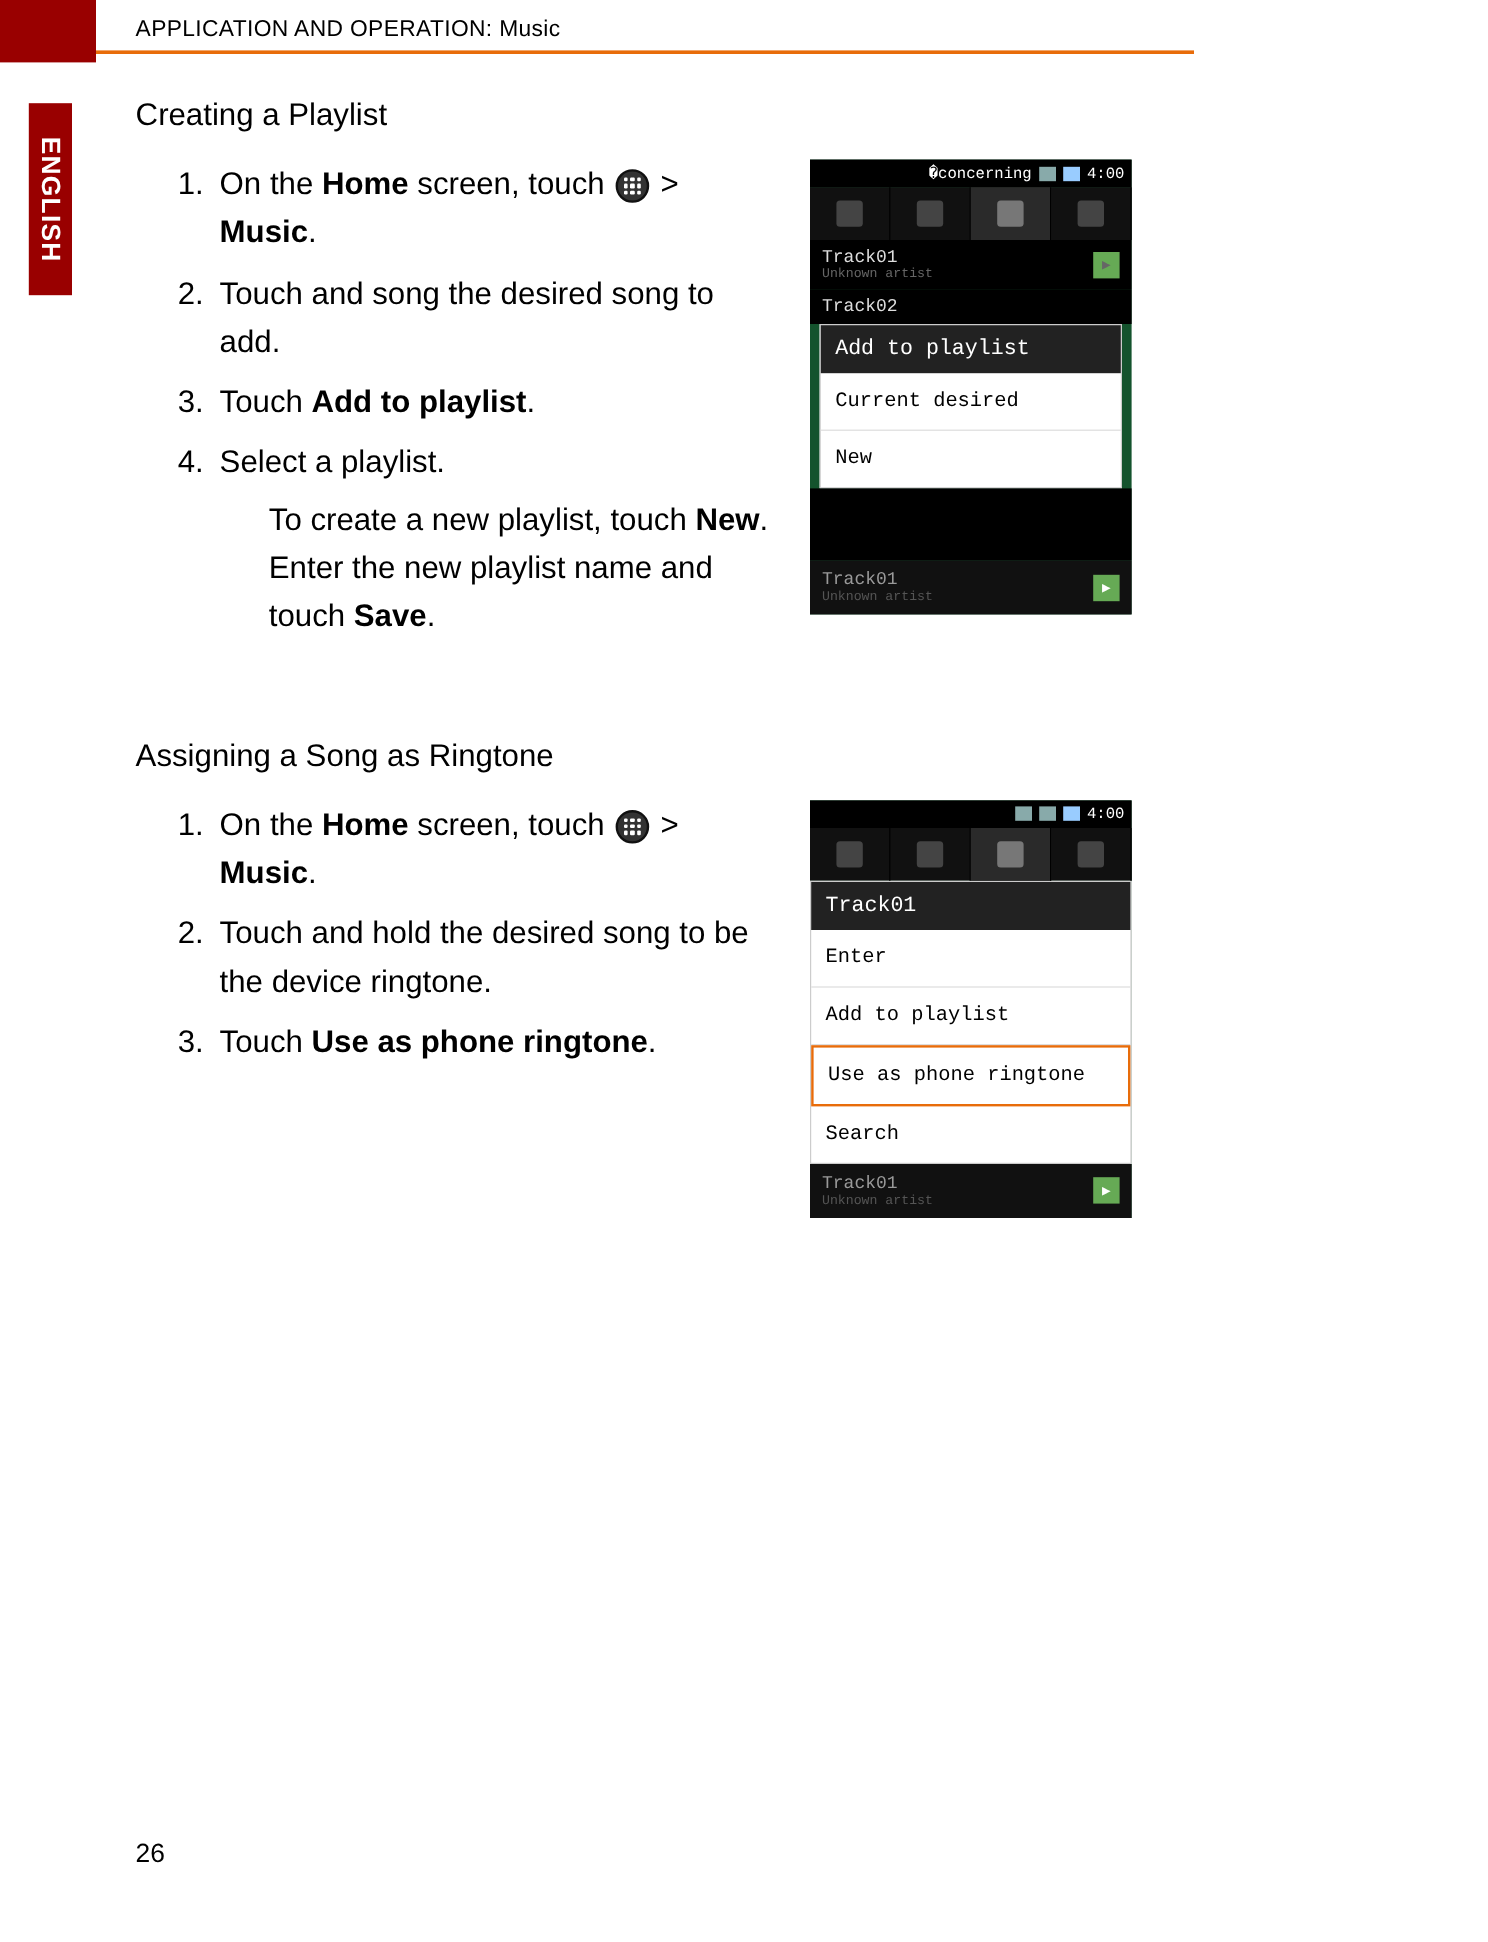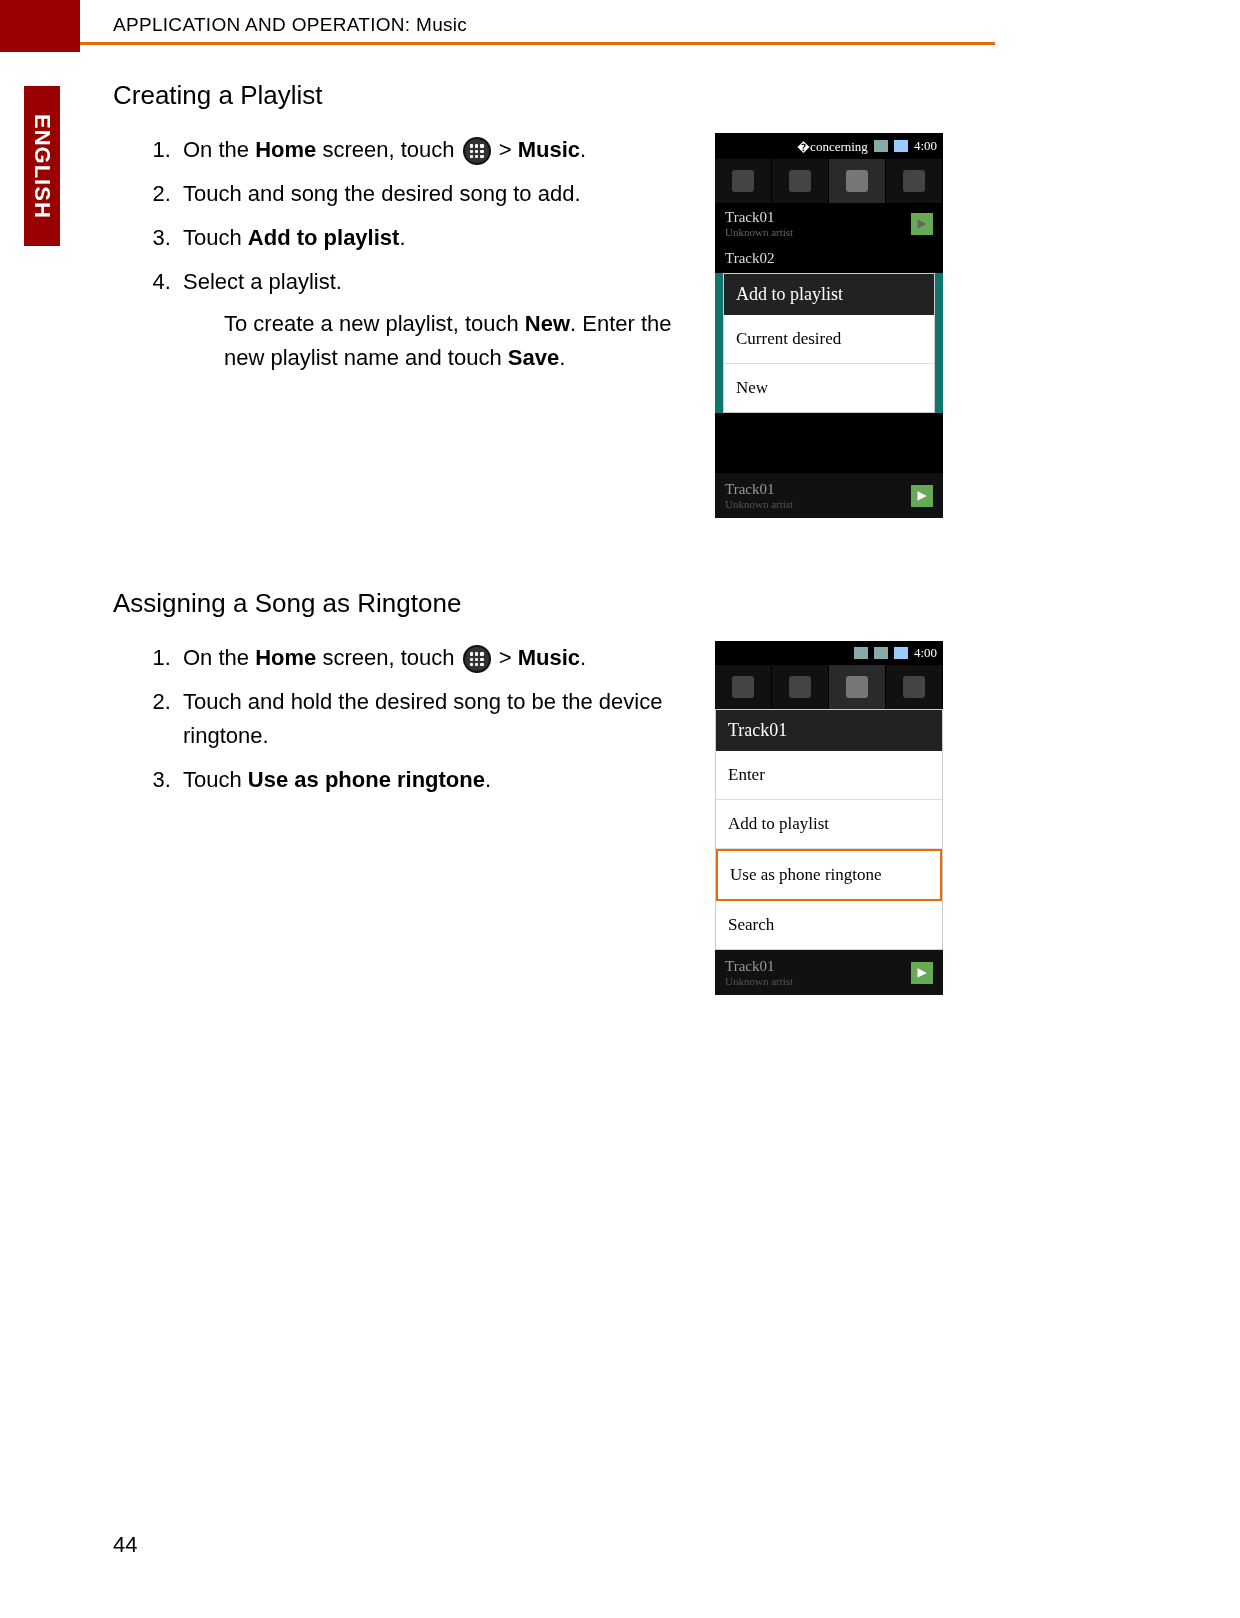--- a/index.html
+++ b/index.html
@@ -58,21 +58,21 @@
       top: 80px;
       width: 830px;
     }
     .section-title {
       font-size: 26px;
       font-weight: normal;
       margin-bottom: 22px;
     }
     .section-block { margin-bottom: 70px; }
     .section-row { display: flex; gap: 28px; align-items: flex-start; }
-    .instructions { flex: 1; font-size: 22px; line-height: 1.55; }
+    .instructions { flex: 1; font-size: 26px; line-height: 1.55; }
     ol { list-style-position: outside; padding-left: 64px; }
     ol li { padding-left: 6px; margin-bottom: 10px; }
     ol li .note { margin-top: 8px; margin-left: 41px; }
     .apps-icon {
       display: inline-flex;
       width: 28px;
       height: 28px;
       border-radius: 50%;
       background: #333;
       border: 2px solid #111;
@@ -86,24 +86,24 @@
       height: 14px;
       display: grid;
       grid-template-columns: repeat(3,1fr);
       grid-template-rows: repeat(3,1fr);
       gap: 2px;
     }
     .apps-icon-dots span { background:#fff; border-radius:1px; }
     .bold { font-weight: bold; }
     
     .phone {
-      width: 228px;
-      background:#0f766e;
+      width: 268px;
+      background:#14532d;
       color:#fff;
-      font-family: Liberation Serif, serif;
+      font-family: Liberation Mono, monospace;
       font-size: 15px;
     }
     .statusbar {
       display:flex;
       justify-content:flex-end;
       align-items:center;
       gap:6px;
       padding:4px 6px;
       background:#000;
       font-size:13px;
@@ -315,13 +315,13 @@
             <div class="ta">Unknown artist</div>
           </div>
           <span class="play-badge">▶</span>
         </div>
       </div>
     </div>
   </div>
 
 </div>
 
-<div class="page-number">44</div>
+<div class="page-number">26</div>
 
 </body></html>

